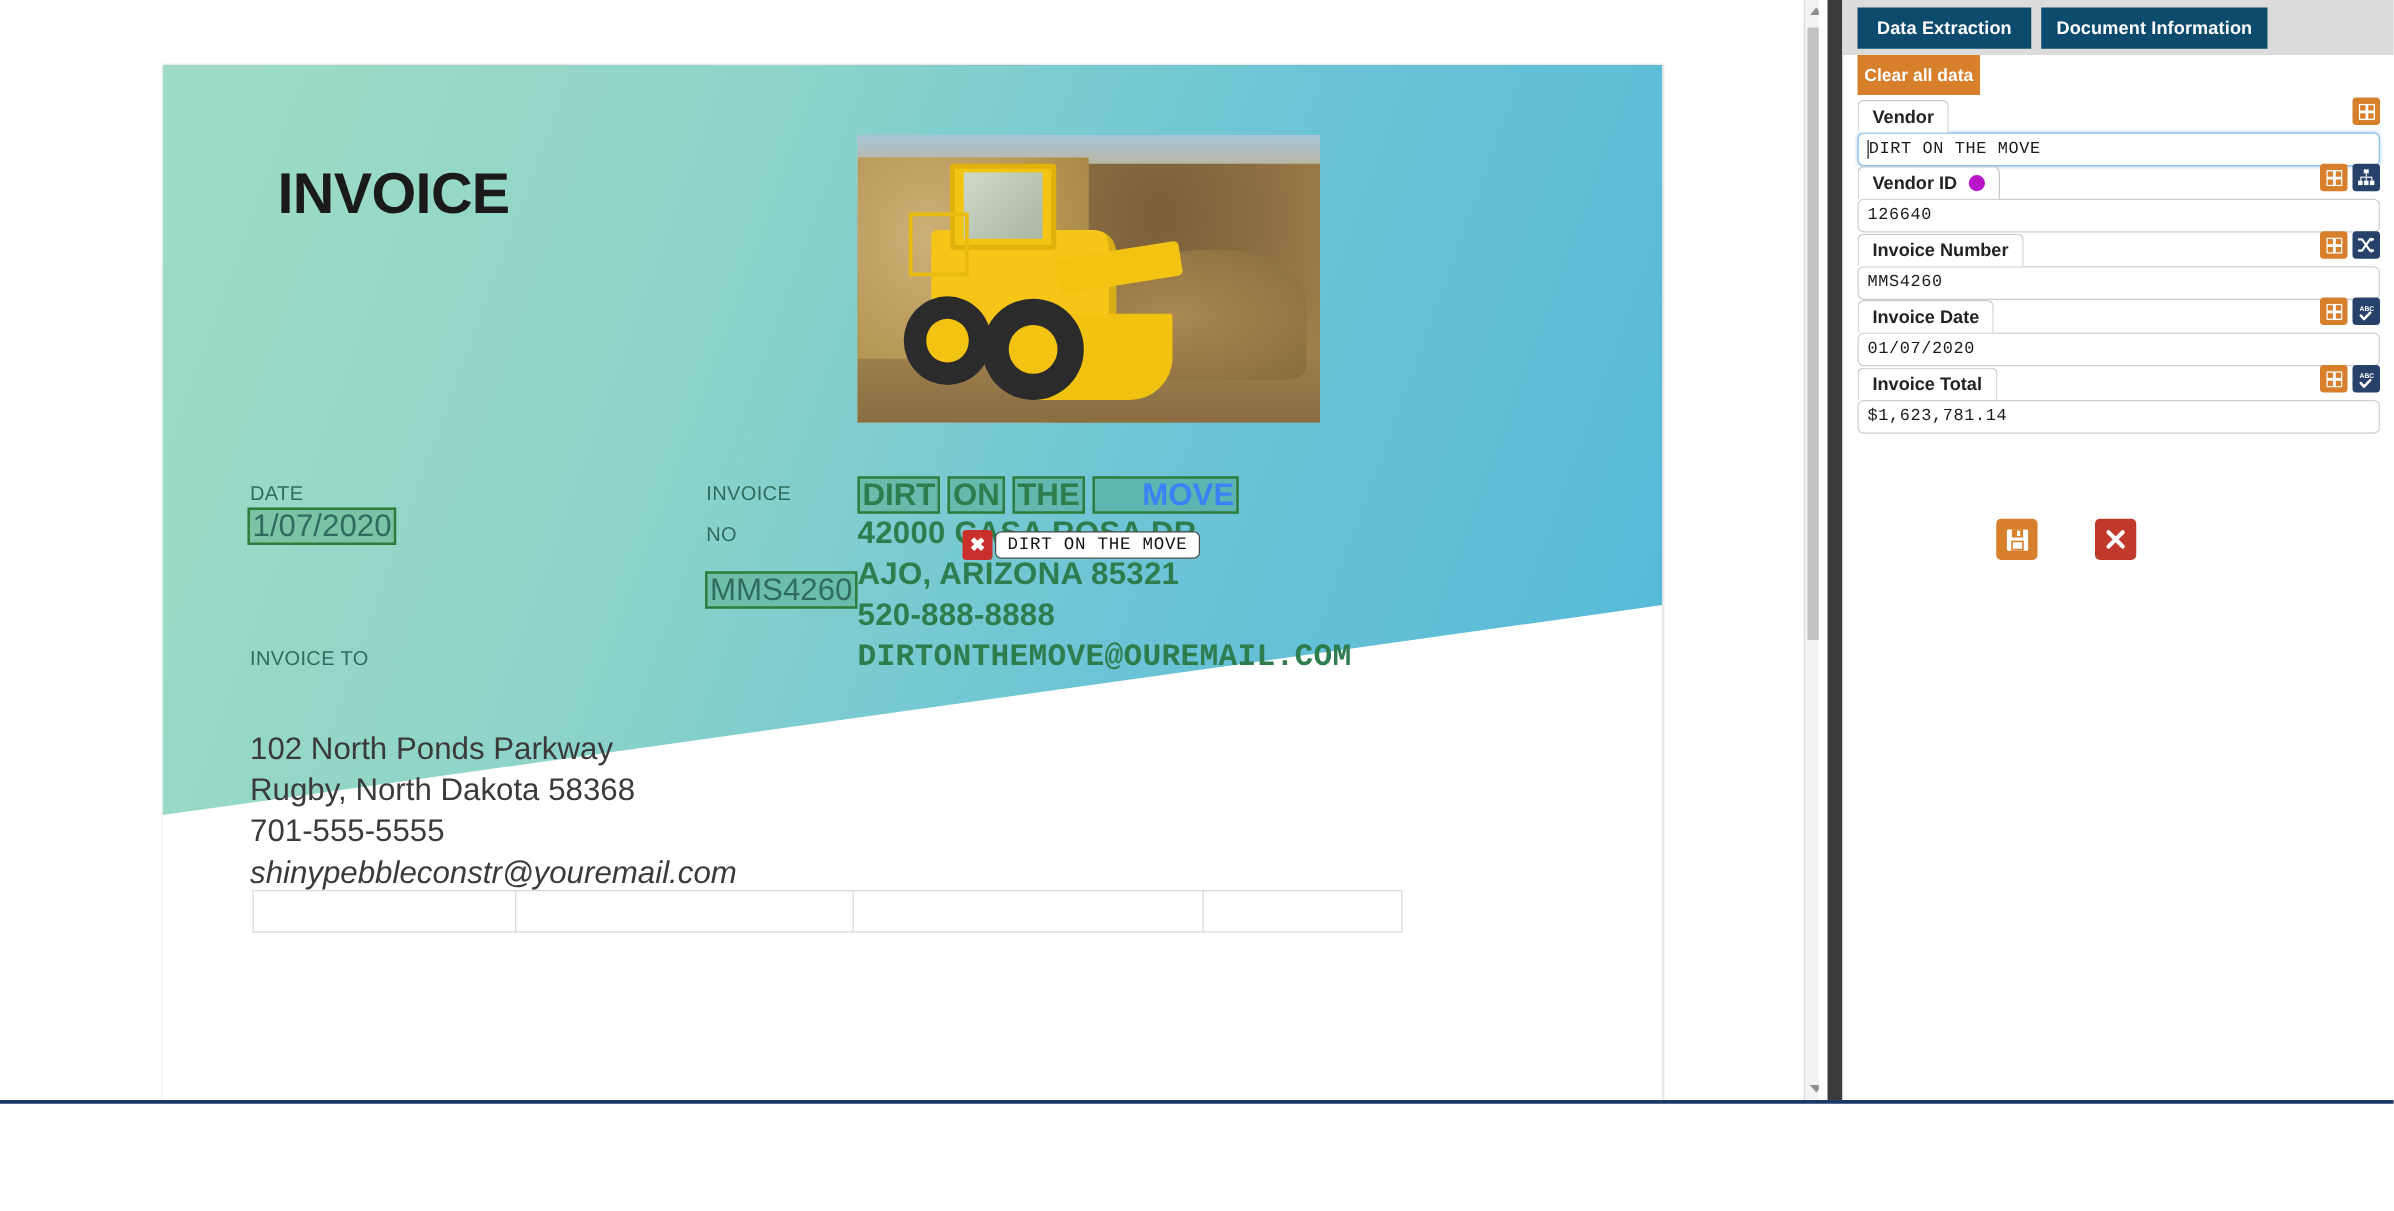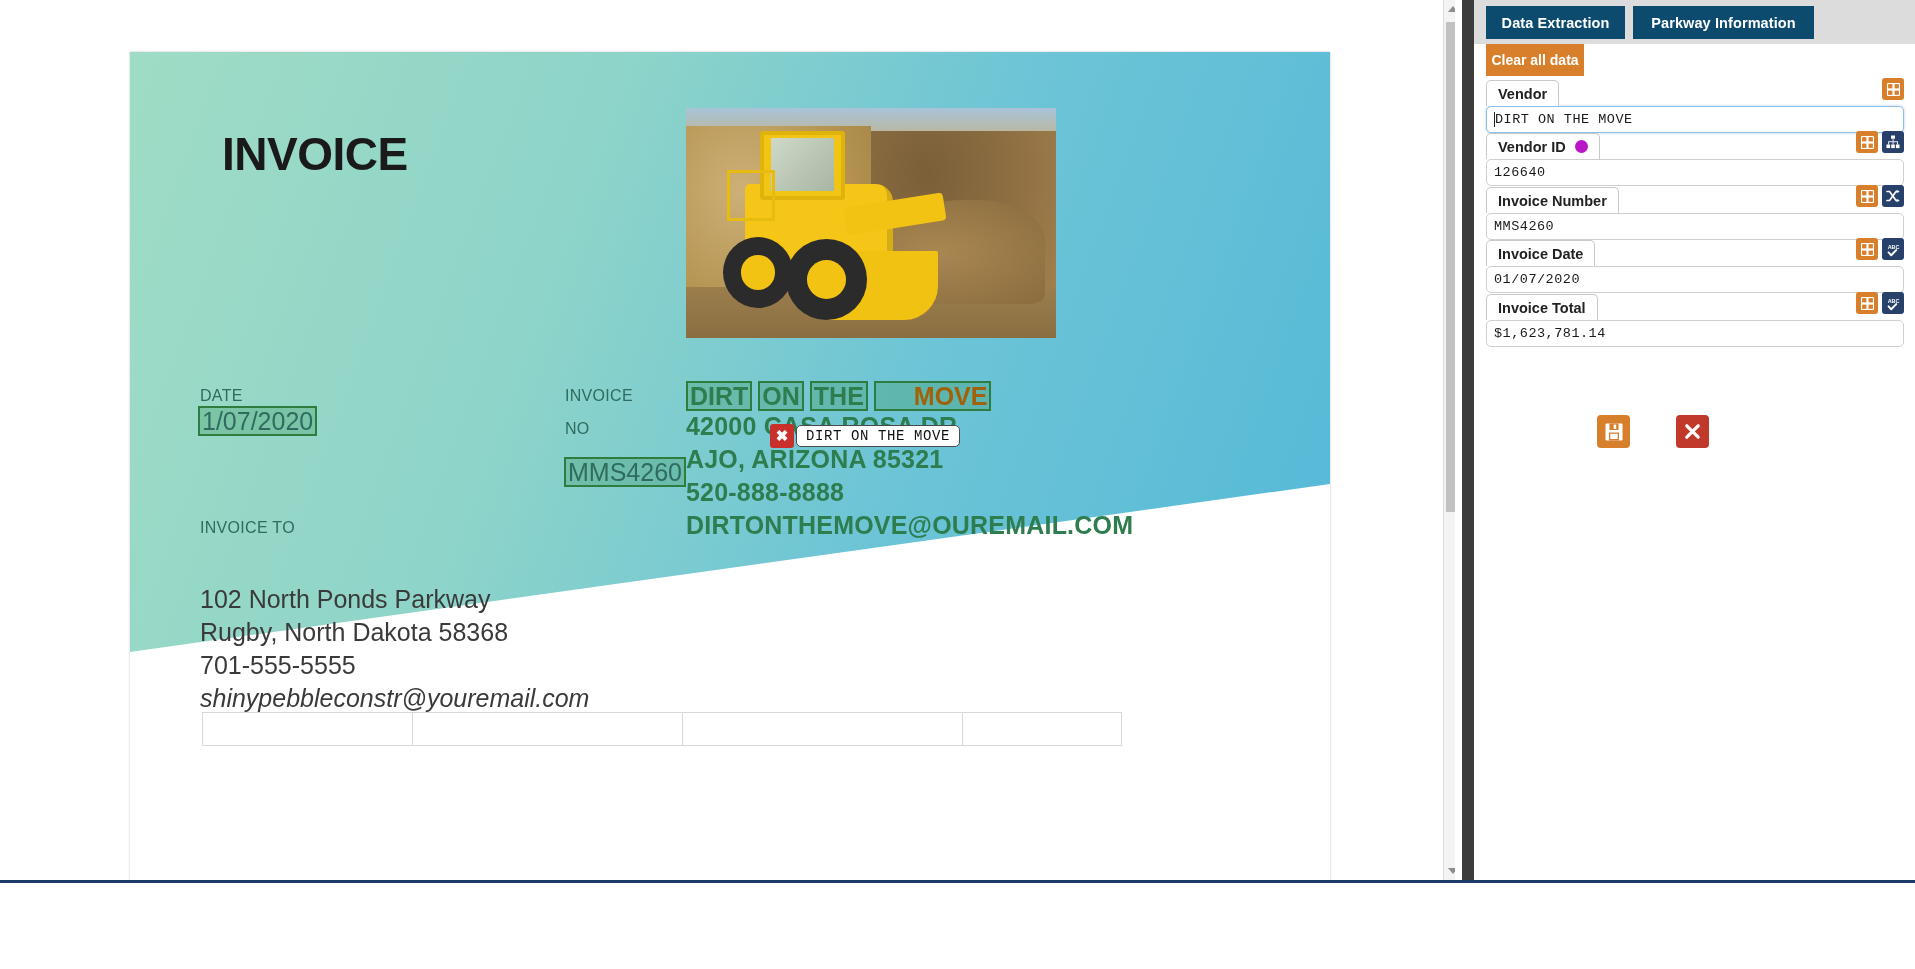--- a/index.html
+++ b/index.html
@@ -231,27 +231,27 @@
       <div class="doc-label" style="left:435px; top:335px;">INVOICE</div>
       <div class="doc-label" style="left:435px; top:368px;">NO</div>
       <div style="position:absolute; left:434px; top:405px;">
         <span class="hl" style="font-size:25px; color:#2f6b5e;">MMS4260</span>
       </div>
 
       <div style="position:absolute; left:556px; top:329px; display:flex; gap:6px;">
         <span class="hl" style="font-size:25px; font-weight:bold; color:#2e7d4f;">DIRT</span>
         <span class="hl" style="font-size:25px; font-weight:bold; color:#2e7d4f;">ON</span>
         <span class="hl" style="font-size:25px; font-weight:bold; color:#2e7d4f;">THE</span>
-        <span class="hl" style="font-size:25px; font-weight:bold; color:#a16207;padding-left:38px;">MOVE</span>
+        <span class="hl" style="font-size:25px; font-weight:bold; color:#3b82f6;padding-left:38px;">MOVE</span>
       </div>
 
       <div class="doc-green-bold" style="left:556px; top:360px;">42000 CASA ROSA DR</div>
       <div class="doc-green-bold" style="left:556px; top:393px;">AJO, ARIZONA 85321</div>
       <div class="doc-green-bold" style="left:556px; top:426px;">520-888-8888</div>
-      <div class="doc-green-bold" style="left:556px; top:459px;">DIRTONTHEMOVE@OUREMAIL.COM</div>
+      <div class="doc-green-bold" style="left:556px; top:459px;font-family:Liberation Mono, monospace;">DIRTONTHEMOVE@OUREMAIL.COM</div>
 
       <div class="doc-label" style="left:70px; top:467px;">INVOICE TO</div>
       <div class="doc-dark" style="left:70px; top:533px;">102 North Ponds Parkway</div>
       <div class="doc-dark" style="left:70px; top:566px;">Rugby, North Dakota 58368</div>
       <div class="doc-dark" style="left:70px; top:599px;">701-555-5555</div>
       <div class="doc-dark-i" style="left:70px; top:632px;">shinypebbleconstr@youremail.com</div>
 
       <div class="tbl-head">
         <div class="tc1"></div>
         <div class="tc2"></div>
@@ -271,21 +271,21 @@
       <div class="vscroll-dn"></div>
     </div>
   </div>
 
   <div class="panel-divider"></div>
 
   <div class="panel">
 
     <div class="tabstrip">
       <div class="tab tab-a">Data Extraction</div>
-      <div class="tab tab-b">Parkway Information</div>
+      <div class="tab tab-b">Document Information</div>
     </div>
 
     <div class="clear-btn">Clear all data</div>
 
     <div class="field" style="top:80px;">
       <div class="field-head">
         <div class="field-tab">
           <span>Vendor</span>
         </div>
         <div class="fbtns">

